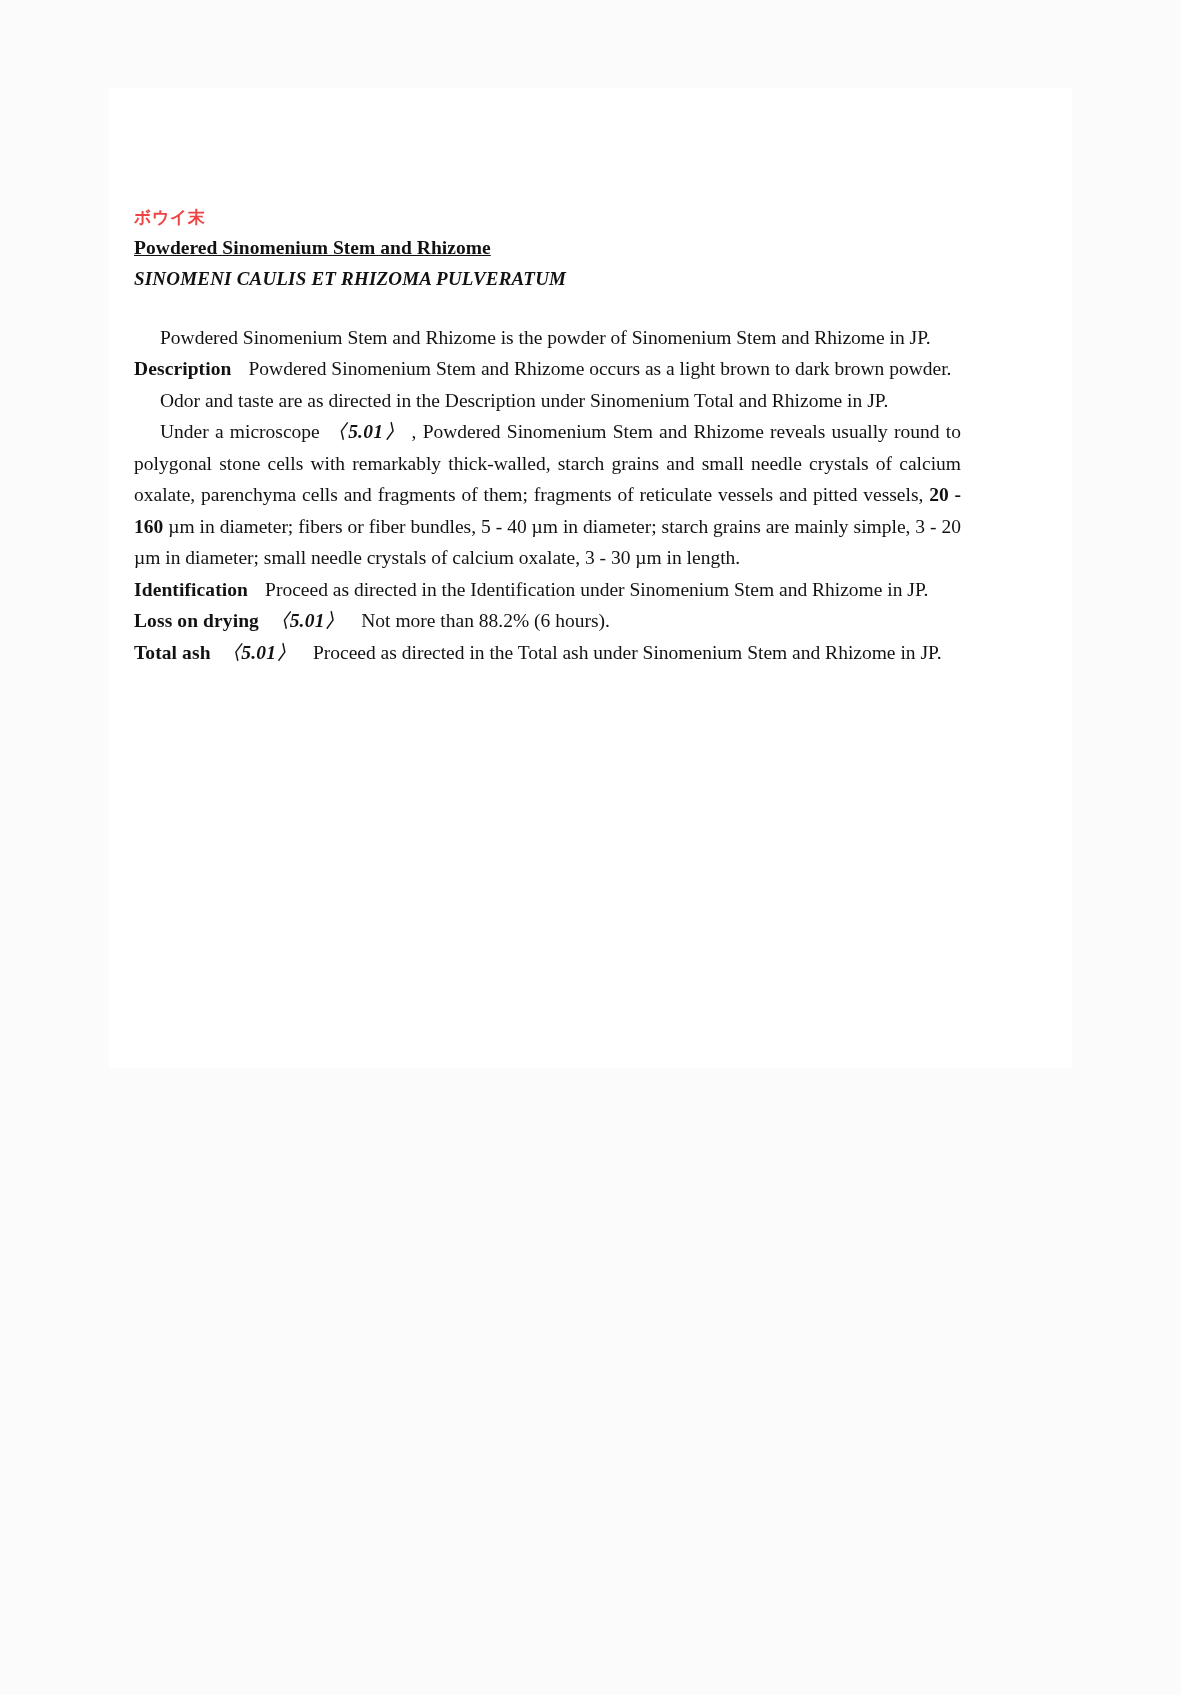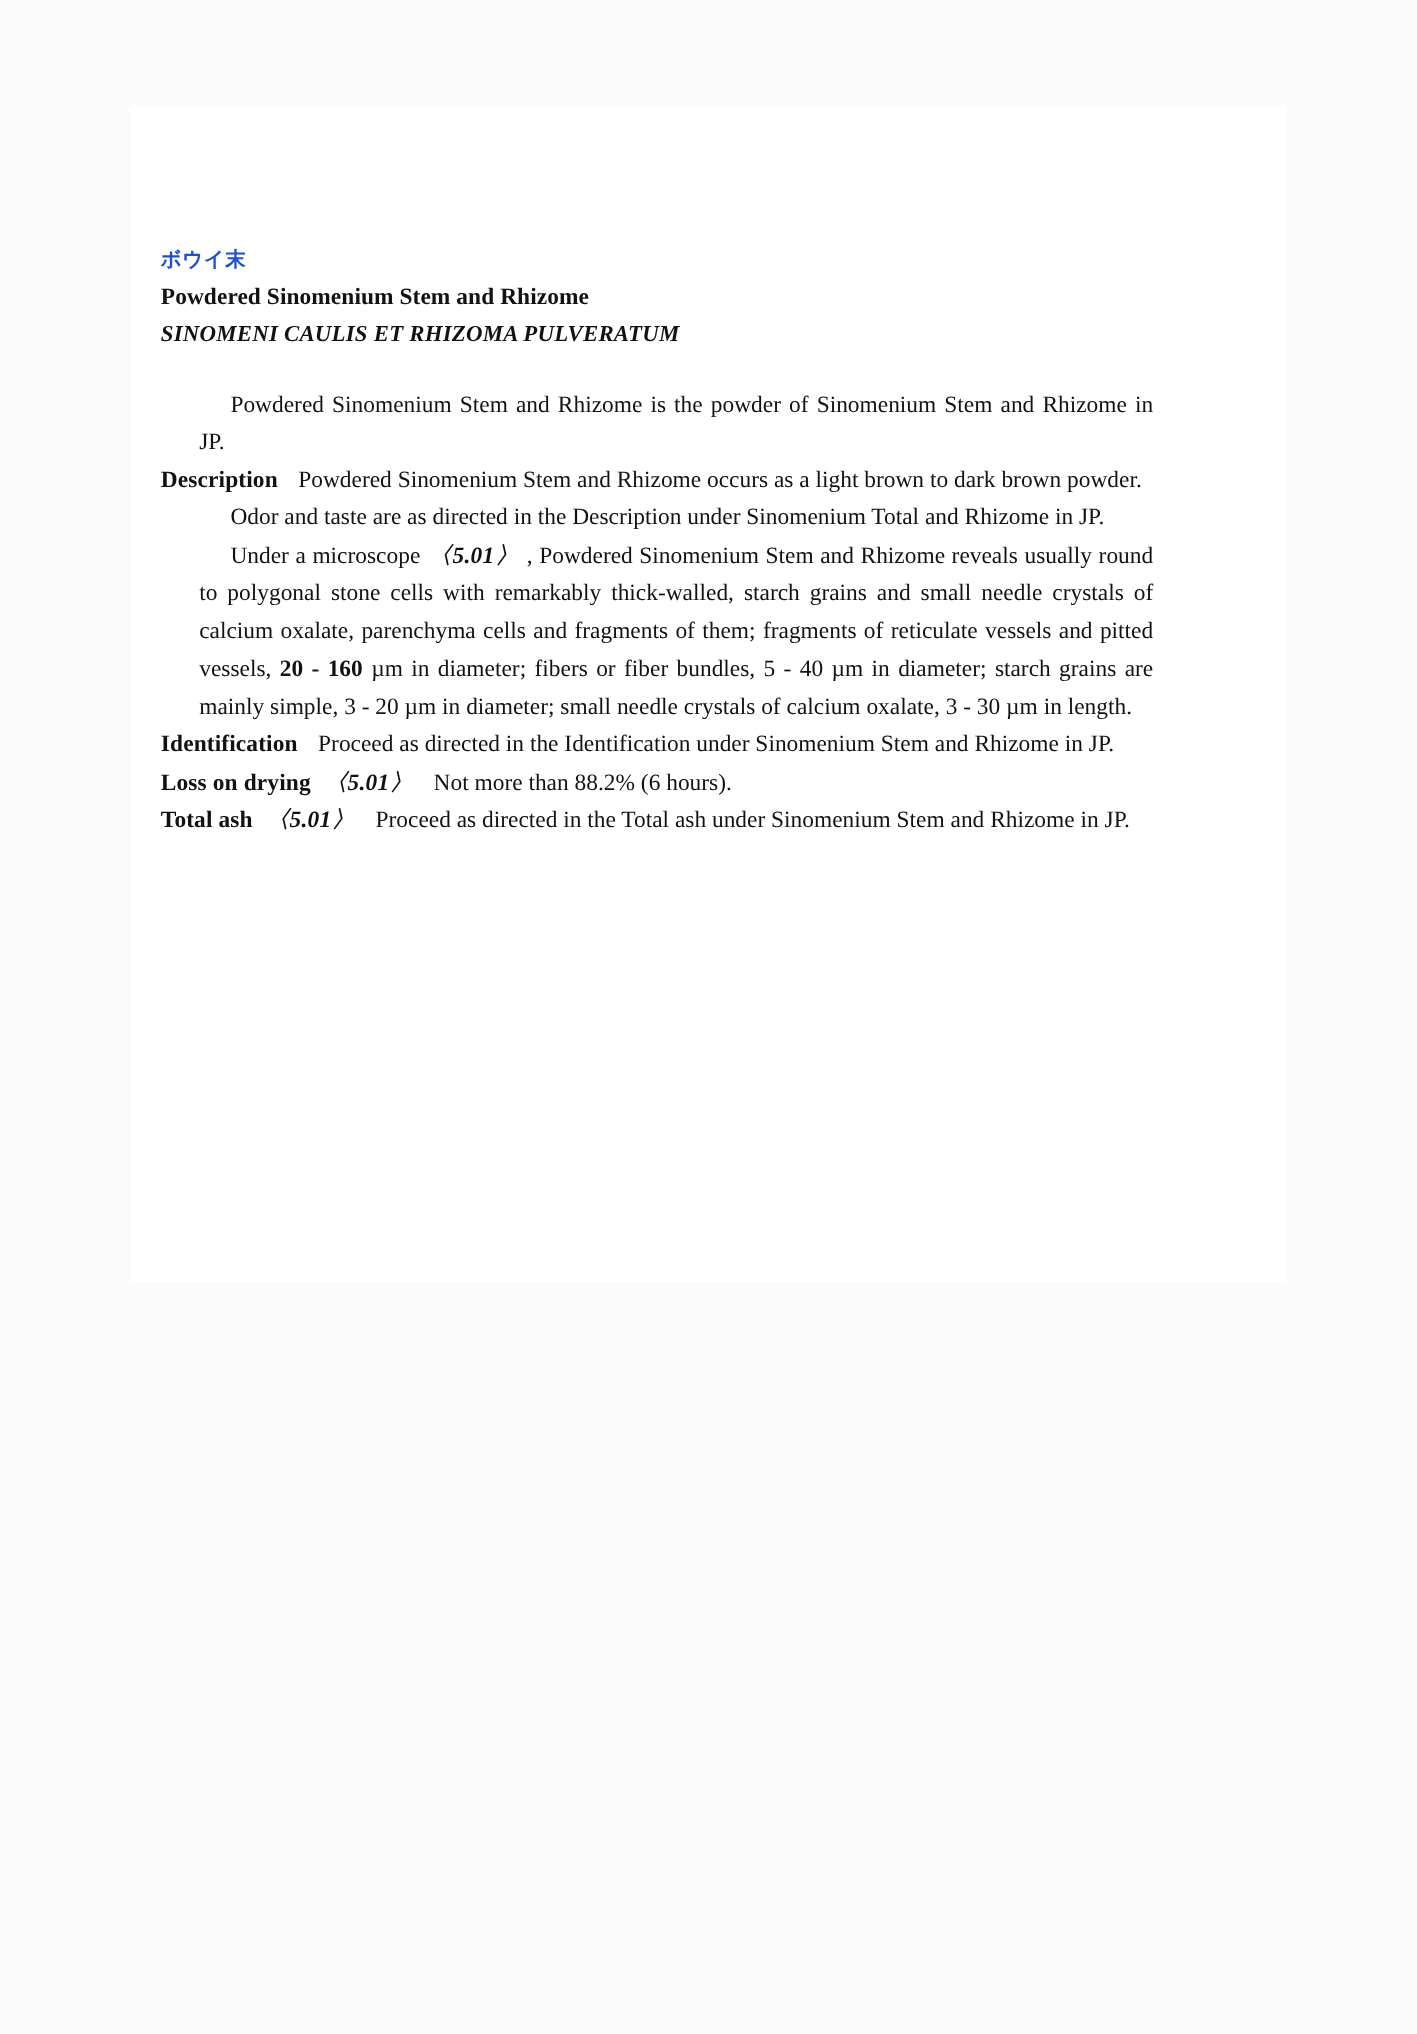--- a/index.html
+++ b/index.html
@@ -26,30 +26,31 @@
     position: absolute;
     left: 25px;
     top: 118px;
     width: 827px;
   }
   
   .jp-title {
     font-size: 17px;
     line-height: 1.35;
     letter-spacing: 0.5px;
-    color: #1d4ed8;
+    color: #ef4444;
     margin: 0 0 6px 0;
     font-family: "DejaVu Sans", "Liberation Sans", sans-serif;
   }
   .en-title {
     font-size: 19.5px;
     font-weight: bold;
     line-height: 1.35;
     margin: 0 0 5px 0;
     letter-spacing: 0.05px;
+    text-decoration: underline;
   }
   .latin-title {
     font-size: 19px;
     font-style: italic;
     line-height: 1.35;
     margin: 0;
     letter-spacing: 0.2px;
   }
   .gap {
     height: 30px;
@@ -57,21 +58,20 @@
   
   .para {
     font-size: 19.5px;
     line-height: 31.5px;
     text-align: justify;
     text-justify: inter-word;
     margin: 0;
   }
   .para.indent {
     text-indent: 26px;
-    margin-left: 32px;
   }
   
   .entry {
     font-size: 19.5px;
     line-height: 31.5px;
     text-align: justify;
     text-justify: inter-word;
     margin: 0;
     padding-left: 26px;
     text-indent: -26px;

